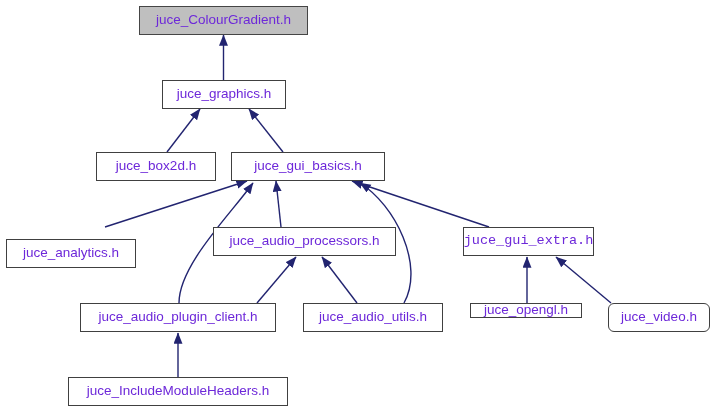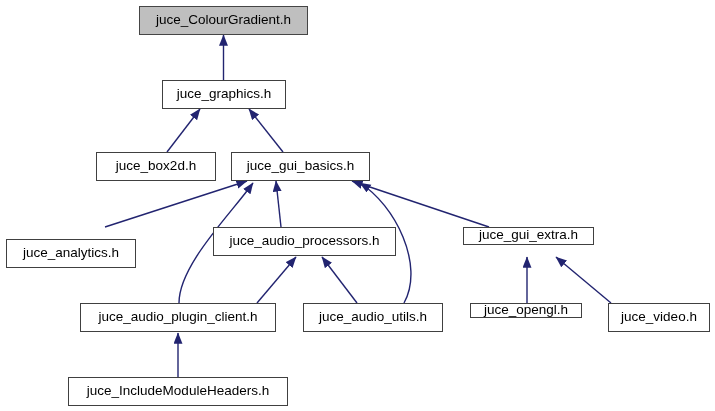--- a/index.html
+++ b/index.html
@@ -26,21 +26,21 @@
     pointer-events: none;
   }
   .node {
     position: absolute;
     box-sizing: border-box;
     display: flex;
     align-items: center;
     justify-content: center;
     background: #ffffff;
     border: 1px solid #404040;
-    color: #000000;
+    color: #6d28d9;
     font-size: 13.5px;
     line-height: 1;
     white-space: nowrap;
     letter-spacing: 0px;
     z-index: 2;
   }
   .node.highlight {
     background: #bfbfbf;
     border-color: #454545;
   }
@@ -78,41 +78,41 @@
   <div id="nodes">
       <div class="node highlight" style="left: 139px; top: 6px; width: 169px; height: 29px;">
         <span class="node-label">juce_ColourGradient.h</span>
       </div>
       <div class="node" style="left: 162px; top: 80px; width: 124px; height: 29px;">
         <span class="node-label">juce_graphics.h</span>
       </div>
       <div class="node" style="left: 96px; top: 152px; width: 120px; height: 29px;">
         <span class="node-label">juce_box2d.h</span>
       </div>
-      <div class="node" style="left: 231px; top: 152px; width: 139px; height: 29px;">
+      <div class="node" style="left: 231px; top: 152px; width: 154px; height: 29px;">
         <span class="node-label">juce_gui_basics.h</span>
       </div>
       <div class="node" style="left: 6px; top: 239px; width: 130px; height: 29px;">
         <span class="node-label">juce_analytics.h</span>
       </div>
       <div class="node" style="left: 213px; top: 227px; width: 183px; height: 29px;">
         <span class="node-label">juce_audio_processors.h</span>
       </div>
-      <div class="node" style="left: 463px; top: 227px; width: 131px; height: 18px;">
+      <div class="node" style="left: 463px; top: 227px; width: 131px; height: 29px; font-family: Liberation Mono, monospace;">
         <span class="node-label">juce_gui_extra.h</span>
       </div>
       <div class="node" style="left: 80px; top: 303px; width: 196px; height: 29px;">
         <span class="node-label">juce_audio_plugin_client.h</span>
       </div>
       <div class="node" style="left: 303px; top: 303px; width: 140px; height: 29px;">
         <span class="node-label">juce_audio_utils.h</span>
       </div>
       <div class="node" style="left: 470px; top: 303px; width: 112px; height: 15px;">
         <span class="node-label">juce_opengl.h</span>
       </div>
-      <div class="node" style="left: 608px; top: 303px; width: 102px; height: 29px;">
+      <div class="node" style="left: 608px; top: 303px; width: 102px; height: 29px; border-radius: 6px;">
         <span class="node-label">juce_video.h</span>
       </div>
       <div class="node" style="left: 68px; top: 377px; width: 220px; height: 29px; text-align: right;">
         <span class="node-label">juce_IncludeModuleHeaders.h</span>
       </div>
     </div>
 </div>
 
 </body></html>

